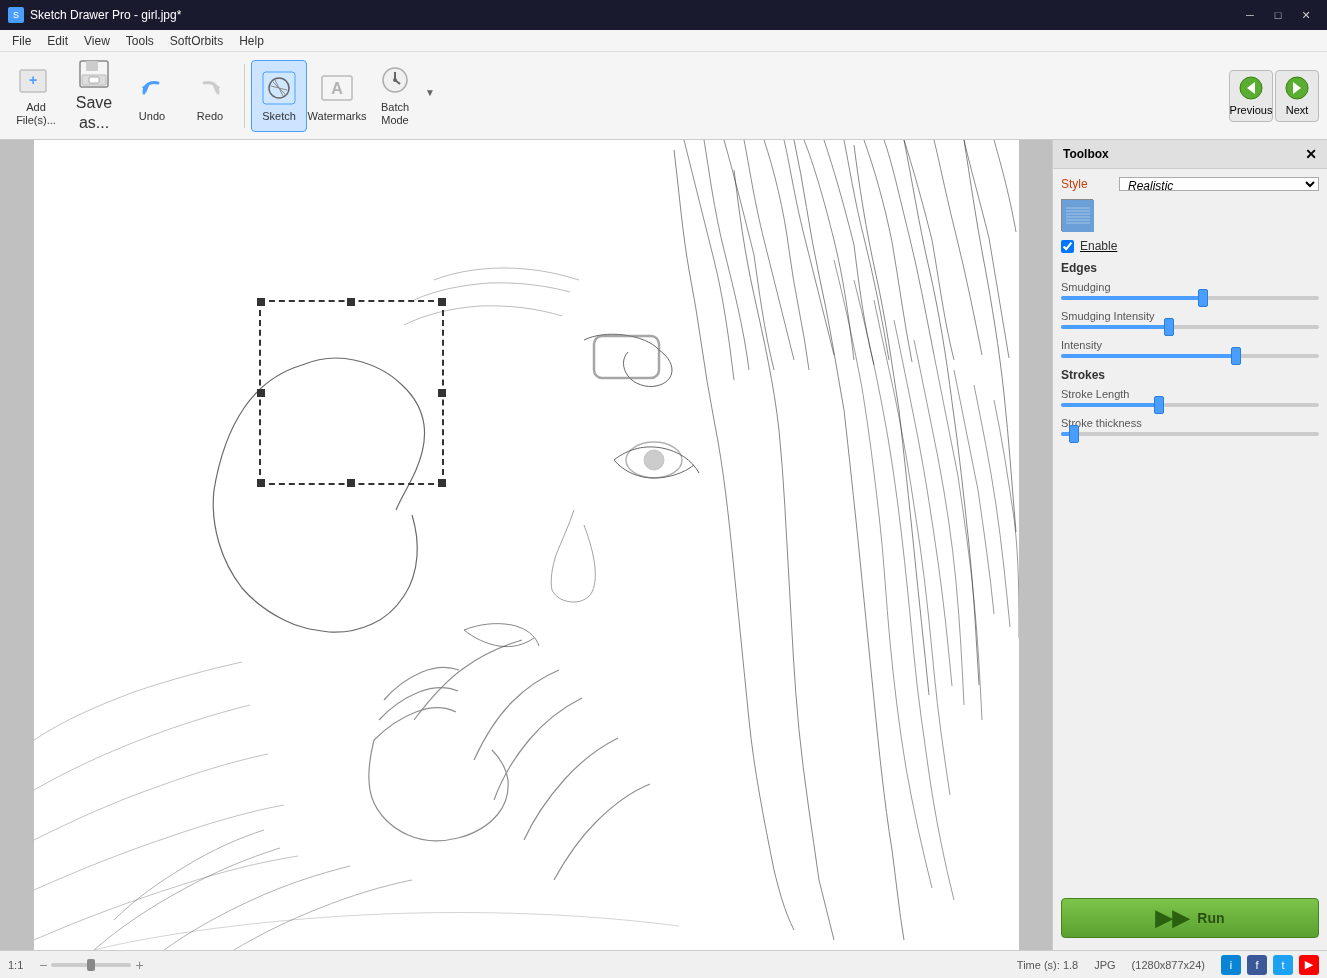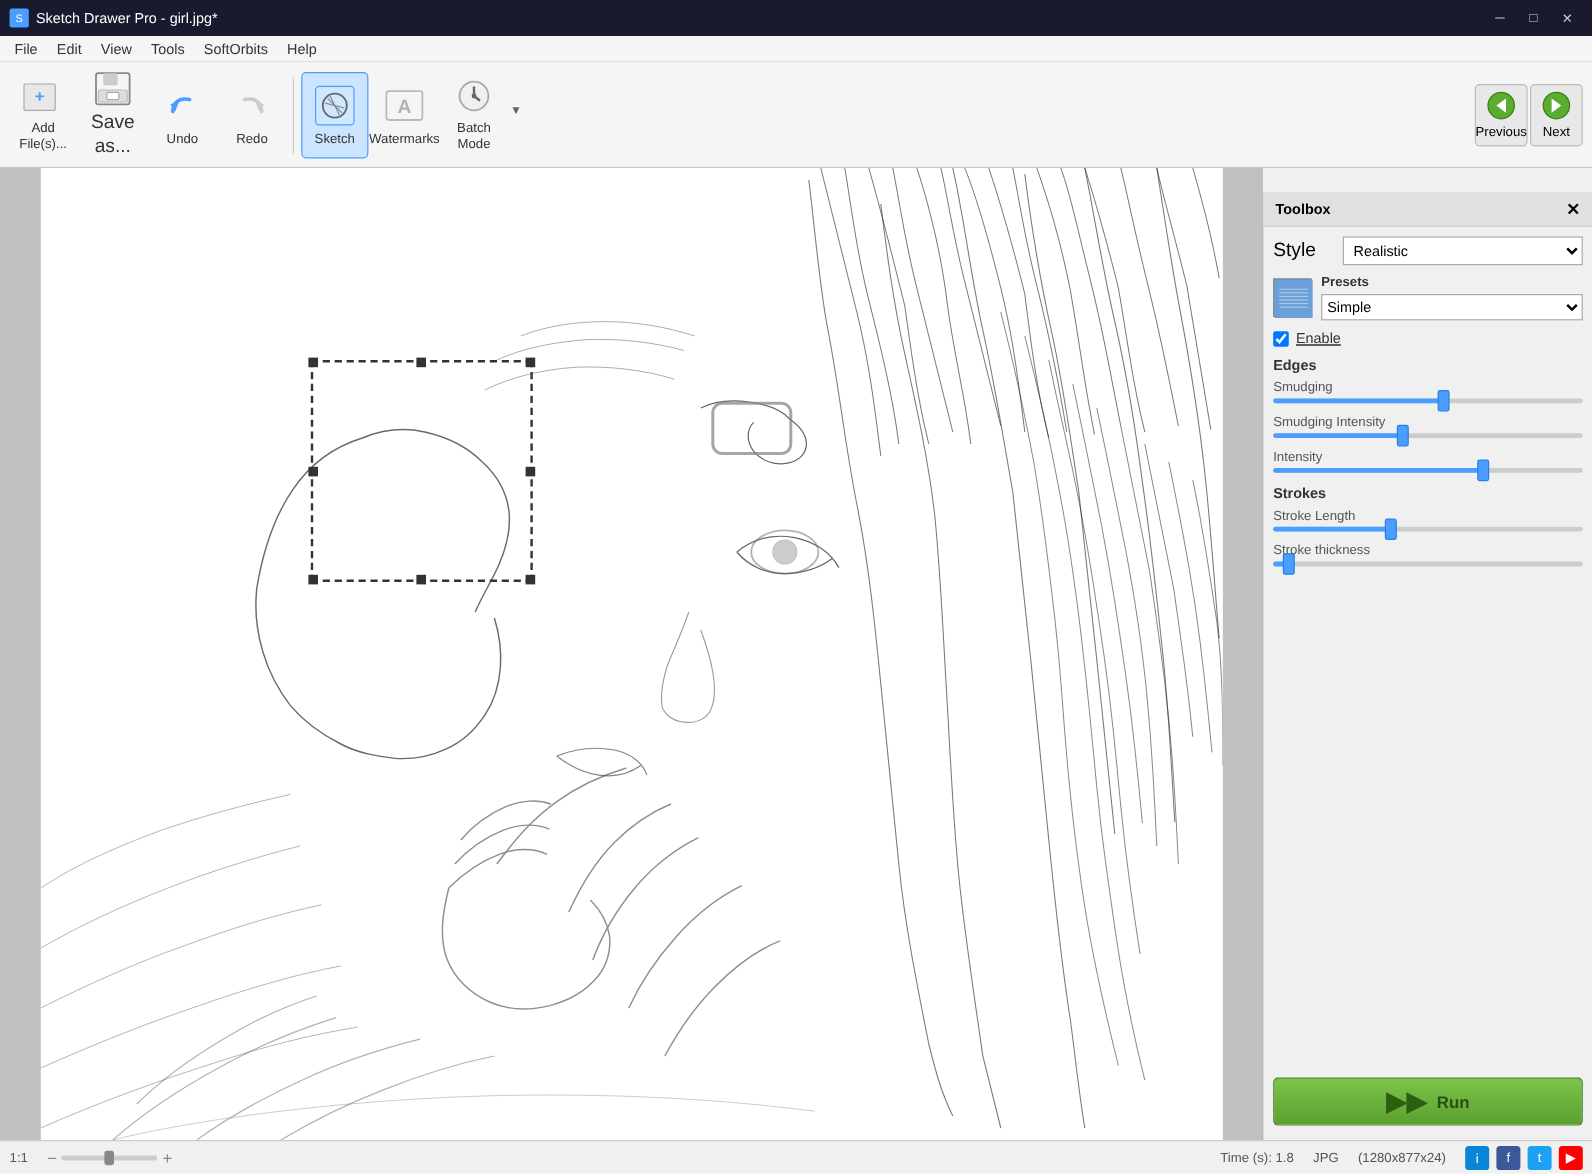--- a/index.html
+++ b/index.html
@@ -157,21 +157,20 @@
     .handle.bc { bottom: -4px; left: calc(50% - 4px); }
     .handle.br { bottom: -4px; right: -4px; }
 
     
     .toolbox-panel {
       width: 275px;
       background: #f0f0f0;
       border-left: 1px solid #ccc;
       display: flex;
       flex-direction: column;
-      margin-top: 20px;
     }
     .toolbox-header {
       background: #e0e0e0;
       padding: 6px 10px;
       font-size: 12px;
       font-weight: bold;
       display: flex;
       align-items: center;
       justify-content: space-between;
       border-bottom: 1px solid #ccc;
@@ -182,32 +181,33 @@
       overflow-y: auto;
     }
 
     .field-row {
       display: flex;
       align-items: center;
       margin-bottom: 8px;
       gap: 8px;
     }
     .field-label {
-      font-size: 16px;
-      color: #000000;
+      font-size: 12px;
+      color: #c2410c;
       min-width: 50px;
     }
     .field-select {
       flex: 1;
-      height: 24px;
+      height: 14px;
       border: 1px solid #aaa;
       background: white;
       font-size: 12px;
       padding: 0 4px;
       cursor: pointer;
+      font-style: italic;
     }
 
     .presets-section {
       display: flex;
       align-items: center;
       margin-bottom: 8px;
       gap: 8px;
     }
     .presets-icon {
       width: 32px;
@@ -653,29 +653,20 @@
           <svg width="32" height="32" viewBox="0 0 32 32">
             <rect width="32" height="32" fill="#6a9fd8"></rect>
             <line x1="4" y1="8" x2="28" y2="8" stroke="white" stroke-width="0.8" opacity="0.5"></line>
             <line x1="4" y1="11" x2="28" y2="11" stroke="white" stroke-width="0.8" opacity="0.5"></line>
             <line x1="4" y1="14" x2="28" y2="14" stroke="white" stroke-width="0.8" opacity="0.5"></line>
             <line x1="4" y1="17" x2="28" y2="17" stroke="white" stroke-width="0.8" opacity="0.5"></line>
             <line x1="4" y1="20" x2="28" y2="20" stroke="white" stroke-width="0.8" opacity="0.5"></line>
             <line x1="4" y1="23" x2="28" y2="23" stroke="white" stroke-width="0.8" opacity="0.5"></line>
           </svg>
         </div>
-        <div class="presets-right">
-          <span class="presets-label">Presets</span>
-          <select class="presets-select">
-            <option>Simple</option>
-            <option>Detailed</option>
-            <option>Soft</option>
-            <option>Bold</option>
-          </select>
-        </div>
       </div>
 
 
       <div class="checkbox-row">
         <input type="checkbox" checked="" style="">
         <span class="checkbox-label">Enable</span>
       </div>
 
       <div class="section-label">Edges</div>
 

